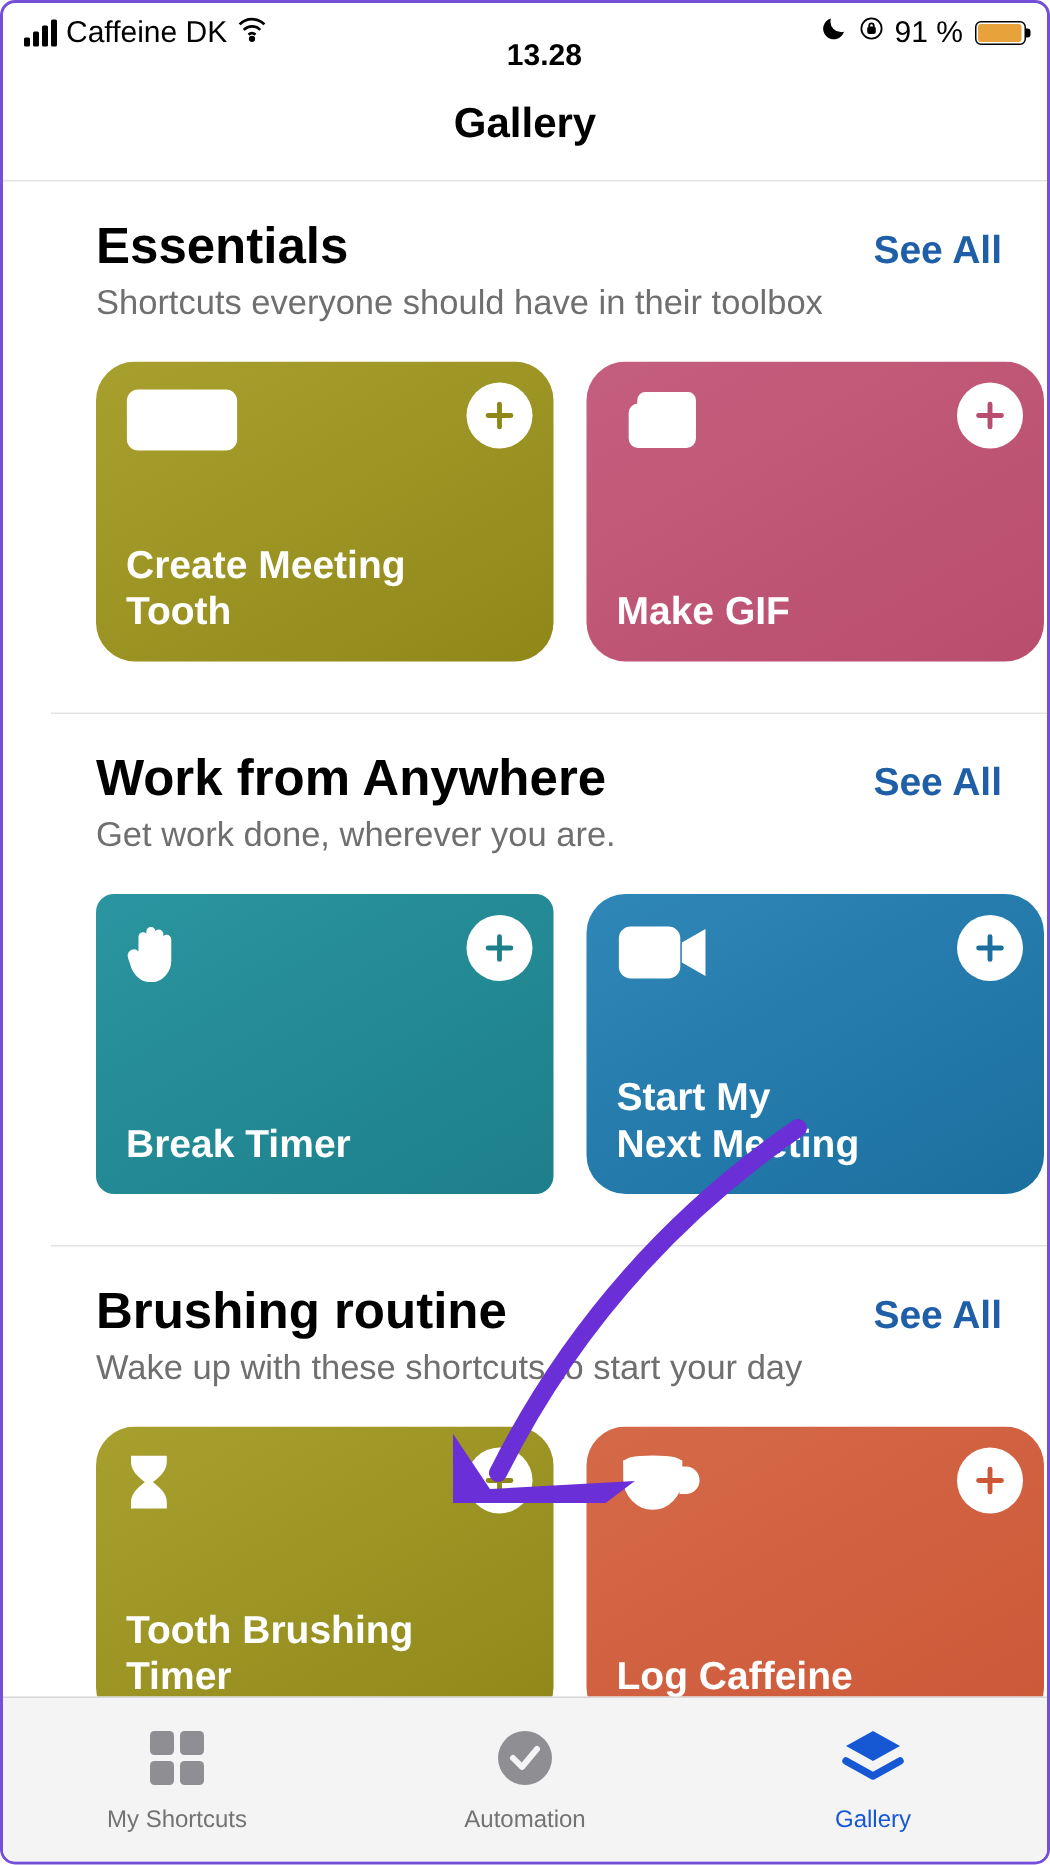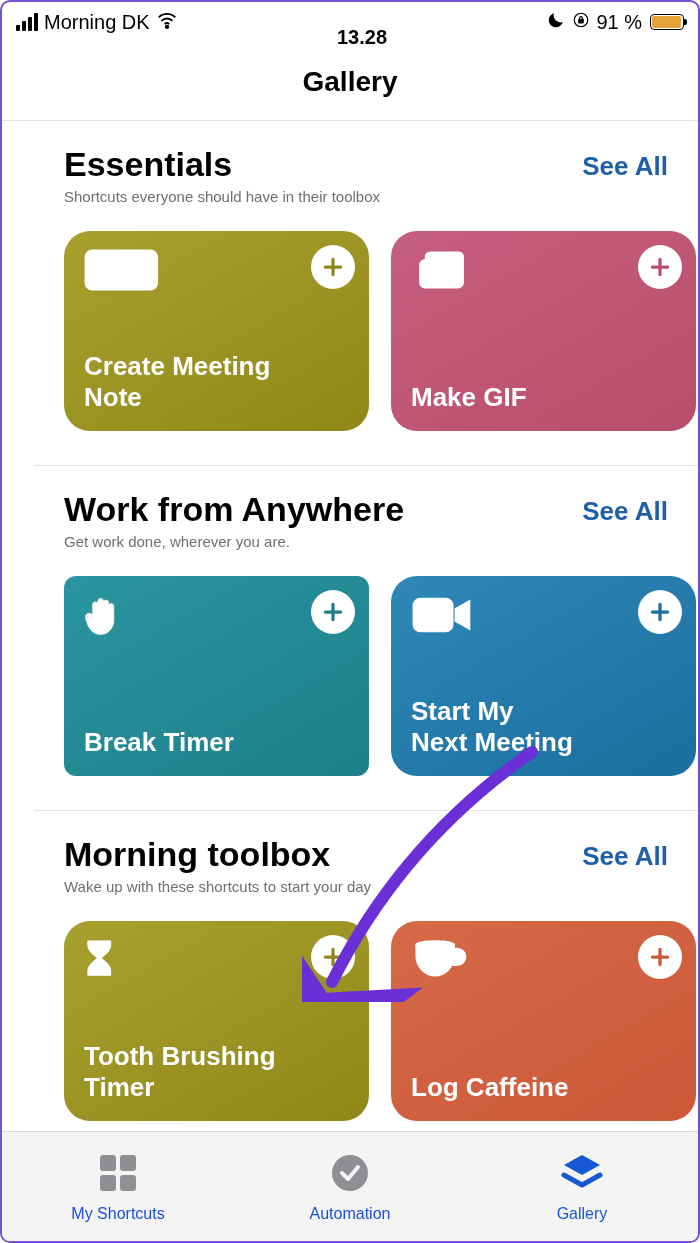--- a/index.html
+++ b/index.html
@@ -63,21 +63,21 @@
     margin-left: 32px;
   }
   .section-head {
     display:flex; justify-content:space-between; align-items:flex-start;
     padding-right: 30px;
     margin-bottom: 4px;
   }
   .section-title { font-size: 34px; font-weight: 700; }
   .see-all { color:#1f5fa8; font-size:26px; font-weight:700; cursor:pointer; padding-top:6px; }
   .section-sub {
-    font-size: 15px; color:#6f6f6f; padding-right:30px; margin-bottom: 26px;
+    font-size: 23px; color:#6f6f6f; padding-right:30px; margin-bottom: 26px;
   }
   .cards {
     display:flex; gap:22px; overflow:hidden; padding-bottom: 34px;
   }
   .card {
     flex: 0 0 305px;
     height: 200px;
     border-radius: 26px;
     color:#fff;
     position:relative;
@@ -114,21 +114,21 @@
   .add-btn.c-blue-tint svg{stroke:#1a6f9e;}
   .add-btn.c-orange-tint svg{stroke:#cc5838;}
   
   .tab-bar {
     position:absolute; bottom:0; left:0; right:0; height:110px;
     background:#f4f4f5; border-top:1px solid #d8d8d8;
     display:flex; align-items:center;
   }
   .tab {
     flex:1; display:flex; flex-direction:column; align-items:center; gap:6px;
-    color:#1d4ed8; font-size:16px; cursor:pointer;
+    color:#737373; font-size:16px; cursor:pointer;
   }
   .tab.active { color:#1658d4; }
   .tab svg { width:44px; height:44px; }
   
   .arrow {
     position:absolute;
     left: 300px; top: 740px;
     width: 260px; height: 260px;
     pointer-events:none;
   }
@@ -138,21 +138,21 @@
 <body>
 
 <div class="status-bar">
   <div class="status-left">
     <span class="signal-bars">
       <span></span>
         <span></span>
         <span></span>
         <span></span>
     </span>
-    <span>Morning DK</span>
+    <span>Caffeine DK</span>
     <span class="wifi-icon">
       <svg viewBox="0 0 24 24" fill="none" stroke="#000" stroke-width="2">
         <path d="M3 9c5-5 13-5 18 0"></path>
           <path d="M6 13c3.5-3.5 8.5-3.5 12 0"></path>
         <path d="M9.5 16.5c1.5-1.5 3.5-1.5 5 0"></path>
           <circle cx="12" cy="19.5" r="1.3" fill="#000"></circle>
       </svg>
     </span>
   </div>
   <div style="font-weight:700;margin-top:31px;">13.28</div>
@@ -204,21 +204,21 @@
             <line x1="18" y1="26" x2="46" y2="26"></line>
           </svg>
         </div>
         <div class="add-btn c-olive-tint">
           <svg viewBox="0 0 24 24" fill="none" stroke-width="3" stroke-linecap="round">
               <line x1="12" y1="5" x2="12" y2="19"></line>
               <line x1="5" y1="12" x2="19" y2="12"></line>
             </svg>
         </div>
         <div class="card-label">Create Meeting
-Note</div>
+Tooth</div>
       </div>
       <div class="card c-rose">
         <div class="card-icon">
           <svg viewBox="0 0 60 44" fill="none" stroke="#fff" stroke-width="3">
             <rect x="10" y="12" width="44" height="28" rx="5"></rect>
             <path d="M14 36l10-10 8 8 8-8 10 10"></path>
             <circle cx="22" cy="22" r="3" fill="#fff"></circle>
             <path d="M16 12V8a4 4 0 0 1 4-4h30a4 4 0 0 1 4 4v20"></path>
           </svg>
         </div>
@@ -270,21 +270,21 @@
         </div>
         <div class="card-label">Start My
 Next Meeting</div>
       </div>
       <div class="peek c-teal"></div>
     </div>
   </div>
 
   <div class="section" style="border-bottom:none;">
     <div class="section-head">
-      <div class="section-title">Morning toolbox</div>
+      <div class="section-title">Brushing routine</div>
       <div class="see-all">See All</div>
     </div>
     <div class="section-sub">Wake up with these shortcuts to start your day</div>
     <div class="cards" style="padding-bottom:0;">
 
       <div class="card c-olive">
         <div class="card-icon">
           <svg viewBox="0 0 32 44" fill="#fff">
             <path d="M4 2h24v4c0 6-5 10-10 14 5 4 10 8 10 14v4H4v-4c0-6 5-10 10-14C9 16 4 12 4 6z"></path>
           </svg>

